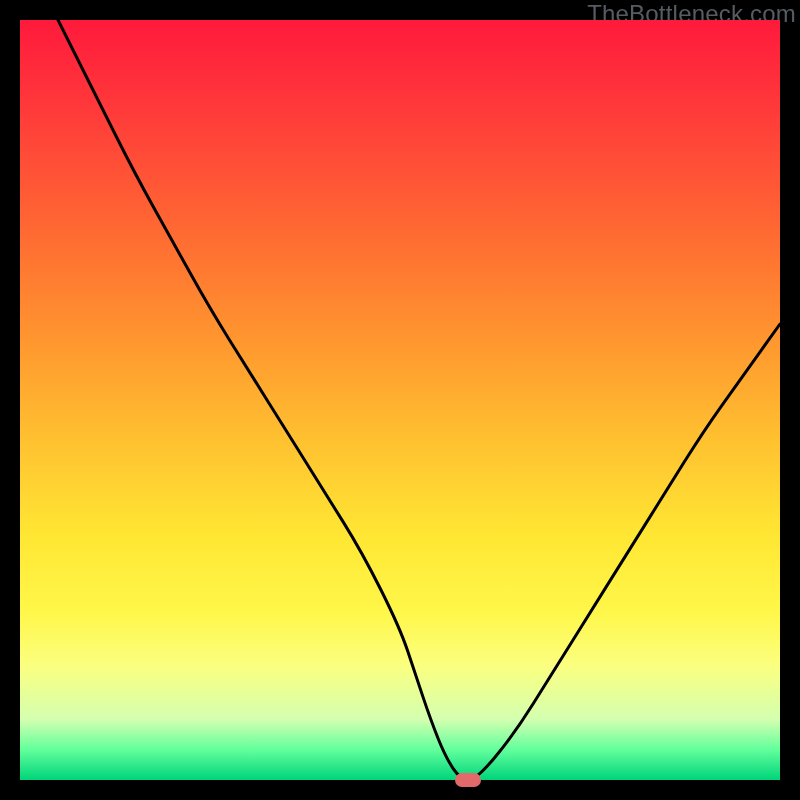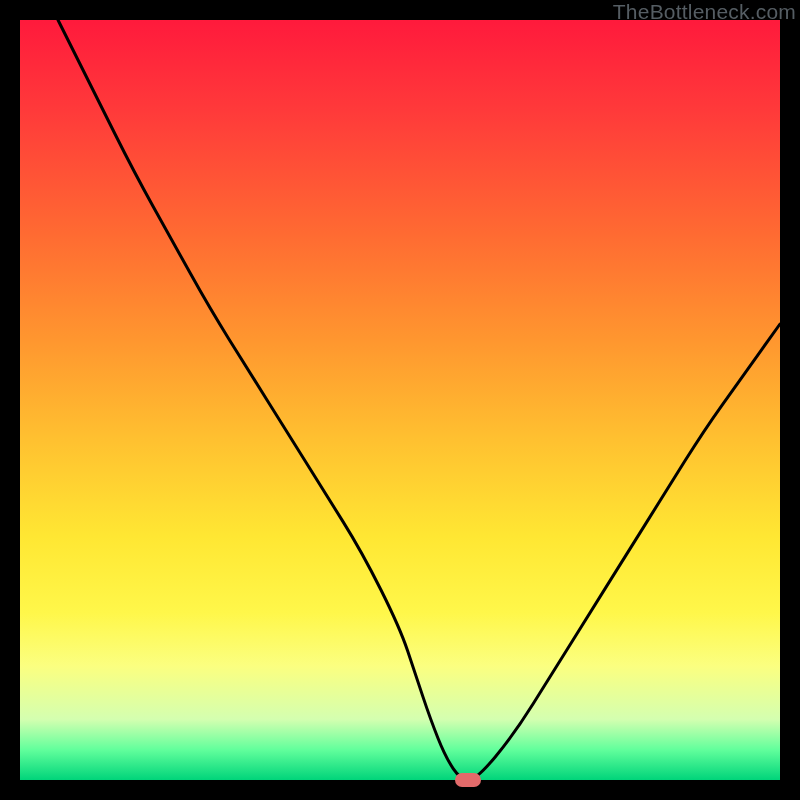--- a/index.html
+++ b/index.html
@@ -45,21 +45,21 @@
     top: 0;
     width: 760px;
     height: 760px;
     overflow: visible;
   }
   .attrib {
     position: absolute;
     top: 0;
     right: 4px;
     color: #555d63;
-    font-size: 21px;
+    font-size: 24px;
     font-weight: 400;
     letter-spacing: 0.2px;
   }
   .marker {
     position: absolute;
     width: 26px;
     height: 14px;
     border-radius: 7px;
     background: #e26a6a;
     transform: translate(-50%, -50%);

